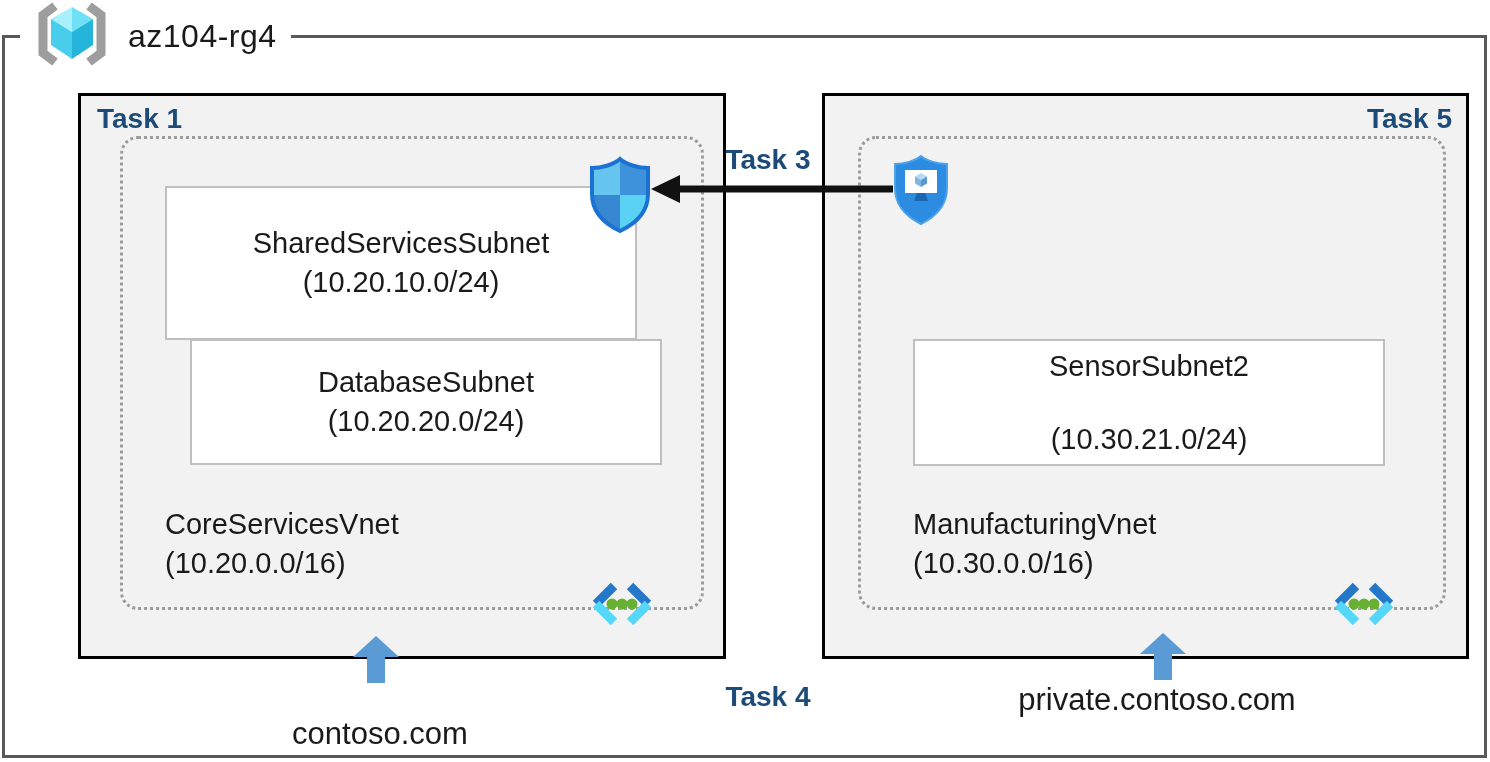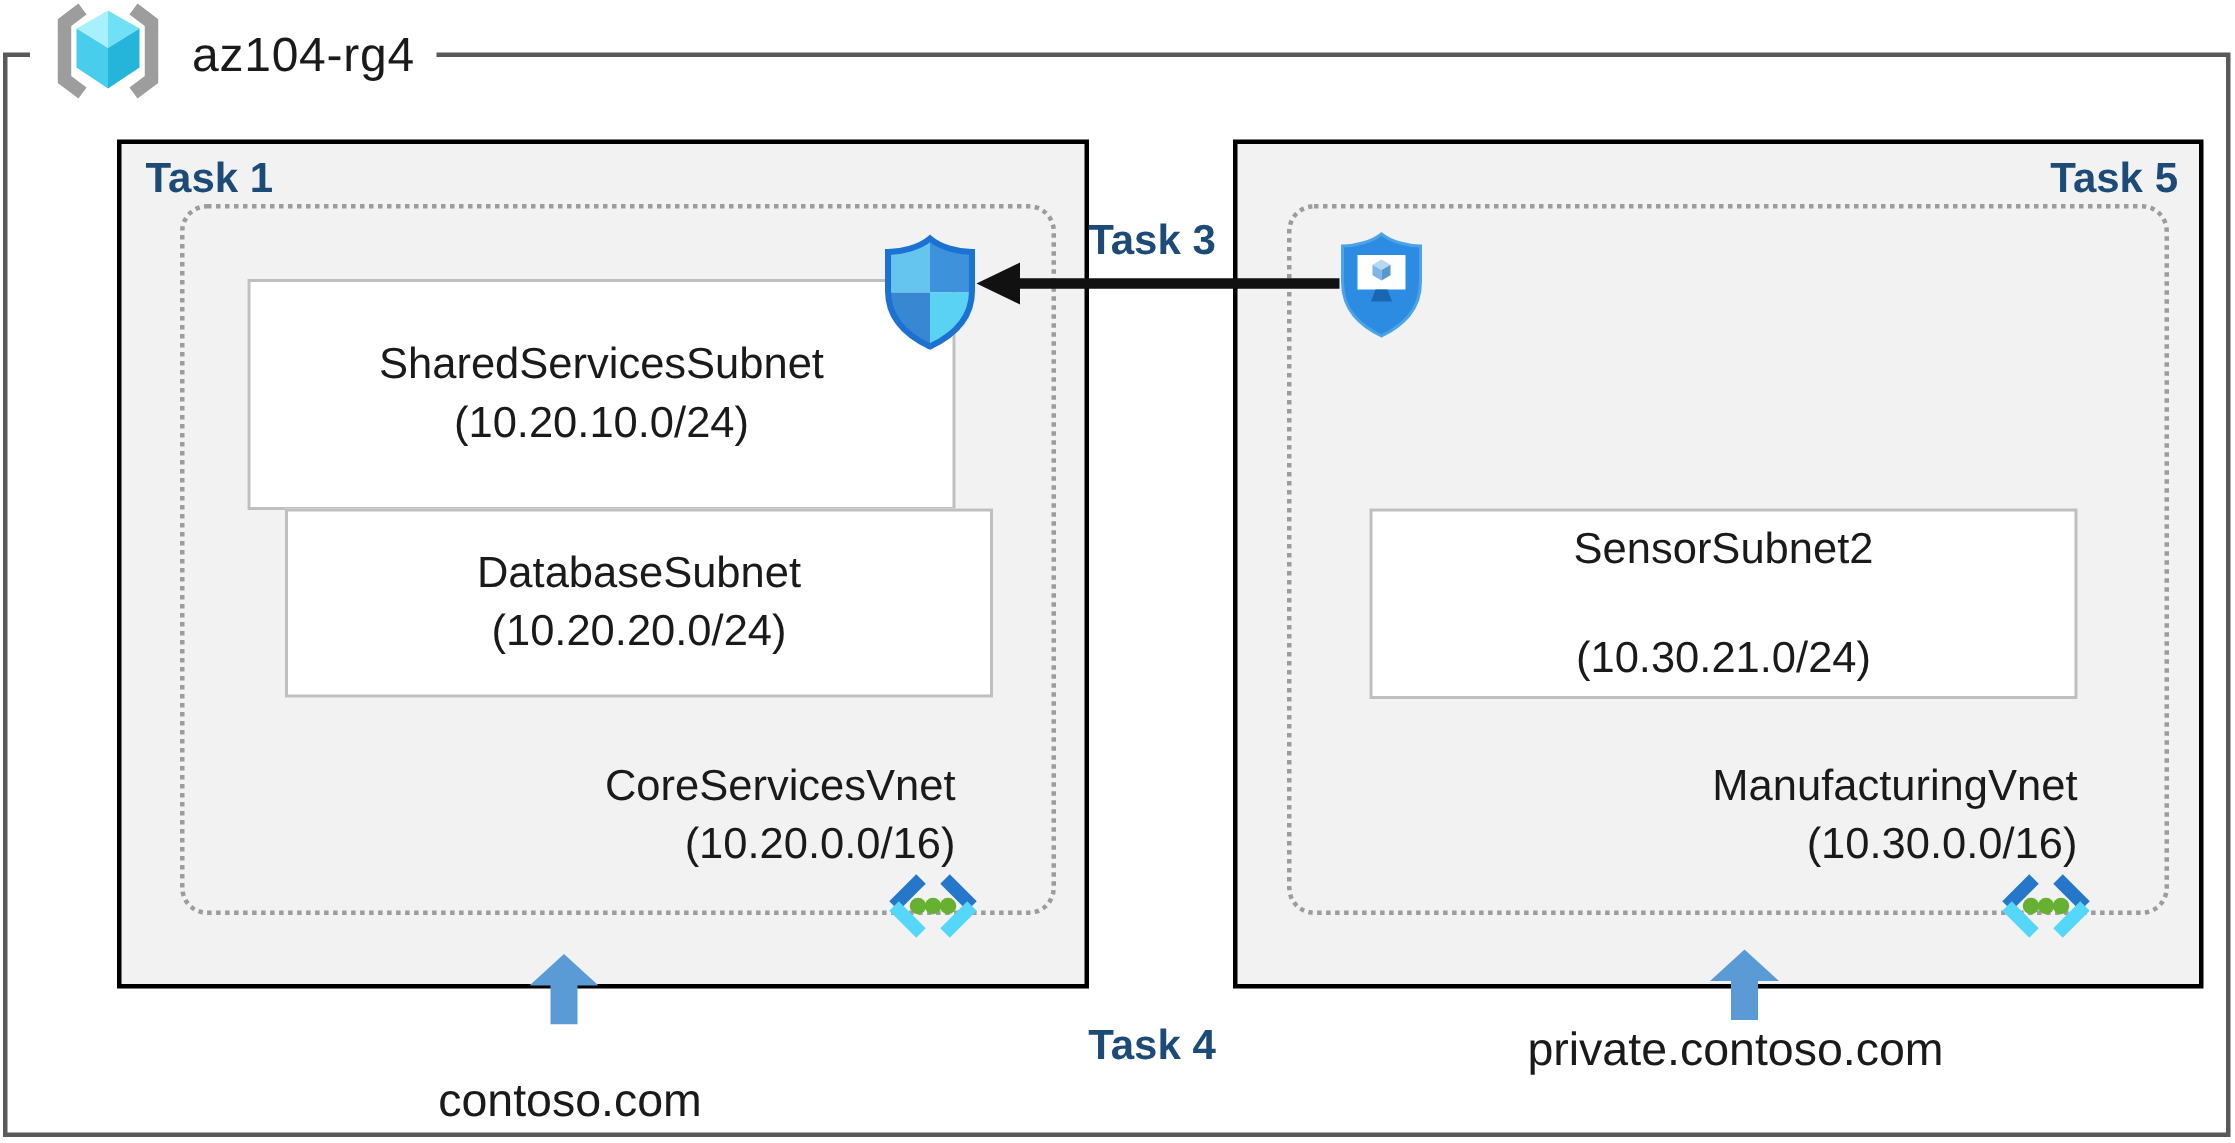--- a/index.html
+++ b/index.html
@@ -30,21 +30,21 @@
   .subnet-box{position:absolute;width:472px;background:#ffffff;border:2px solid #bfbfbf;
               box-sizing:border-box;display:flex;flex-direction:column;align-items:center;
               justify-content:center;text-align:center;}
   .subnet-box .line{font-size:29px;line-height:39px;color:#1a1a1a;}
   #subnet-l1{left:165px;top:186px;height:154px;}
   #subnet-l2{left:165px;top:339px;height:126px;margin-left:25px;}
   #subnet-r1{left:913px;top:186px;height:130px;}
   #subnet-r2{left:913px;top:339px;height:127px;gap:34px;}
 
   
-  .vnet-label{position:absolute;width:472px;text-align:right;}
+  .vnet-label{position:absolute;width:472px;text-align:left;}
   .vnet-label .line{font-size:29px;line-height:39px;color:#1a1a1a;}
   #vnet-label-left{left:165px;top:505px;}
   #vnet-label-right{left:913px;top:505px;}
 
   
   .icon{position:absolute;z-index:6;}
   #rg-icon{position:static;}
   #nsg-icon{left:588px;top:156px;}
   #asg-icon{left:892px;top:154px;}
   #vnet-icon-left{left:588px;top:582px;}

